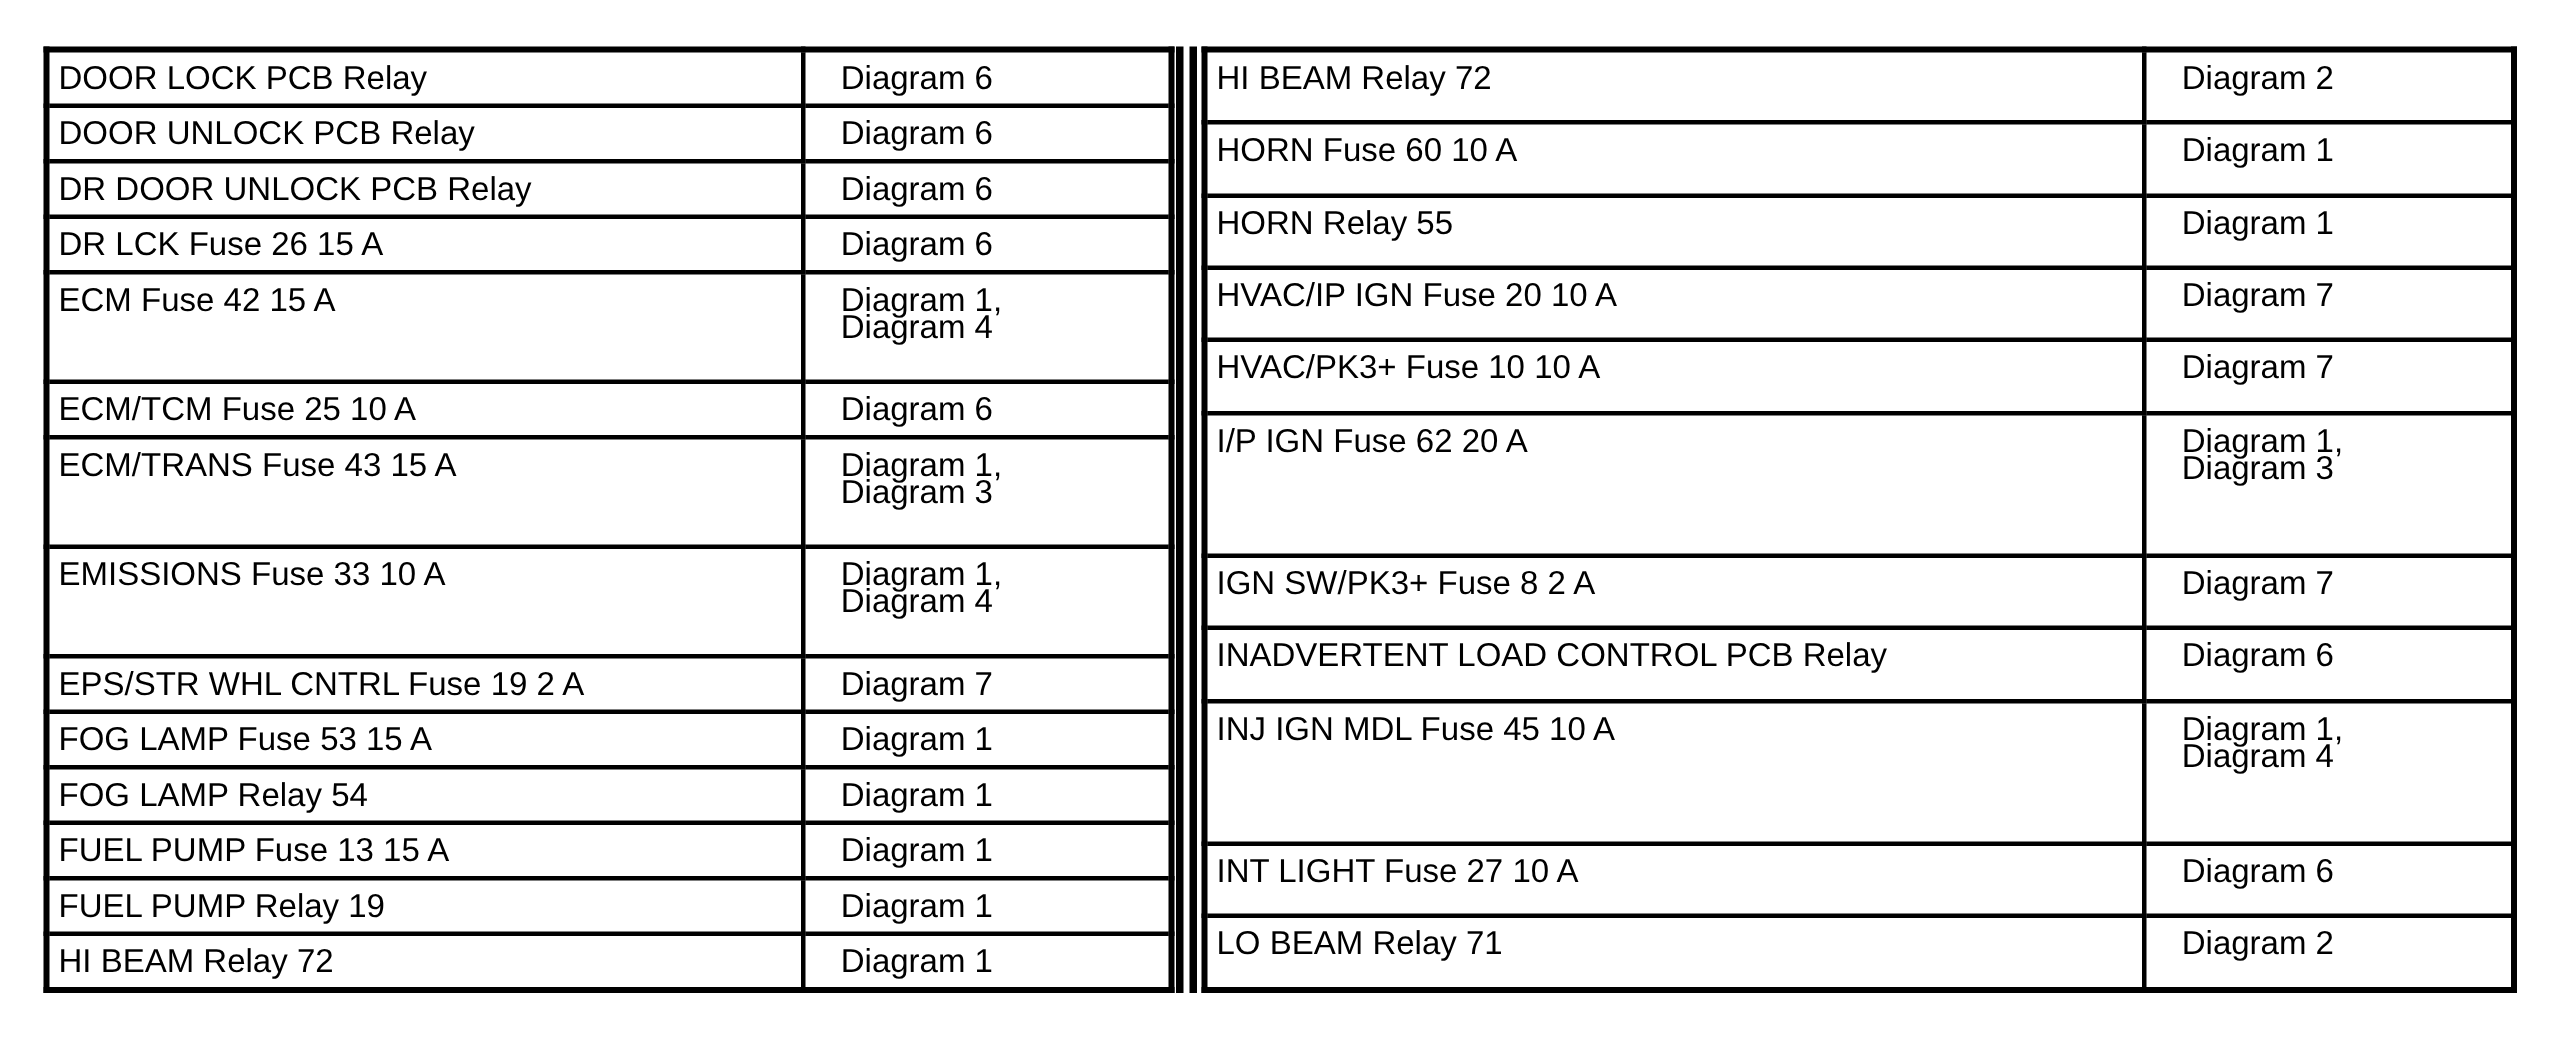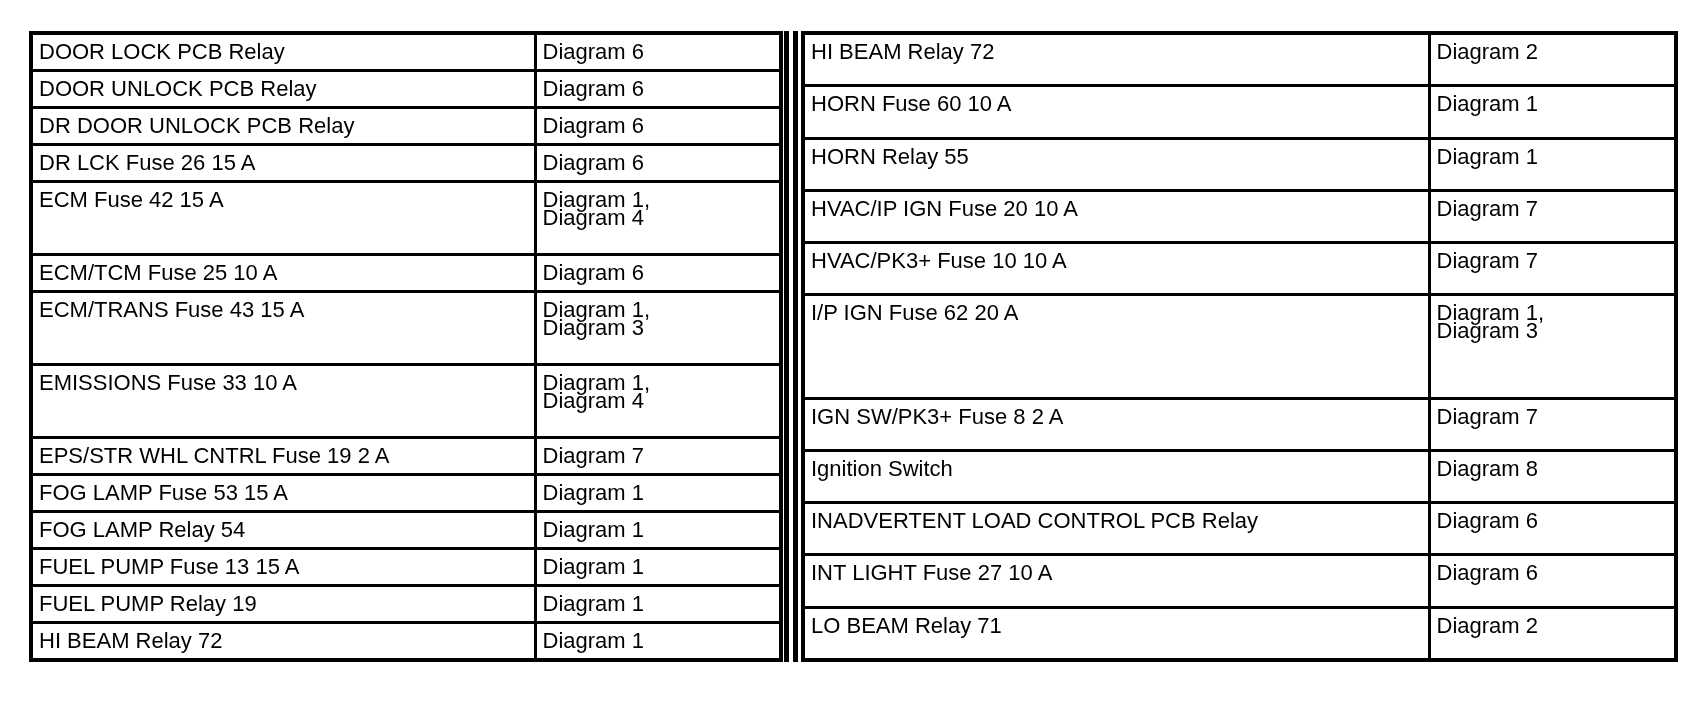--- a/index.html
+++ b/index.html
@@ -37,20 +37,21 @@
     line-height: 34px;
     white-space: nowrap;
     overflow: hidden;
     color: #000000;
   }
   tr.h1 td { height: 34px; }
   tr.h2 td { height: 70px; }
   .diagram-line {
     height: 18px;
     line-height: 34px;
+    margin-left: 18px;
   }
   table.table-left  { width: 750px; }
   table.table-left  col.c-name { width: 504px; }
   table.table-left  col.c-diag { width: 246px; }
   table.table-right { width: 873px; }
   table.table-right col.c-name { width: 626px; }
   table.table-right col.c-diag { width: 247px; }
   .table-separator {
     width: 14px;
     margin-left: 1px;
@@ -208,29 +209,30 @@
               <div class="diagram-line">Diagram 3</div>
             </td>
           </tr>
           <tr class="h1">
             <td>IGN SW/PK3+ Fuse 8 2 A</td>
             <td>
               <div class="diagram-line">Diagram 7</div>
             </td>
           </tr>
           <tr class="h1">
-            <td>Ignition Switch</td>
-            <td>
-              <div class="diagram-line">Diagram 8</div>
-            </td>
-          </tr>
-          <tr class="h1">
             <td>INADVERTENT LOAD CONTROL PCB Relay</td>
             <td>
               <div class="diagram-line">Diagram 6</div>
+            </td>
+          </tr>
+          <tr class="h2">
+            <td>INJ IGN MDL Fuse 45 10 A</td>
+            <td>
+              <div class="diagram-line">Diagram 1,</div>
+              <div class="diagram-line">Diagram 4</div>
             </td>
           </tr>
           <tr class="h1">
             <td>INT LIGHT Fuse 27 10 A</td>
             <td>
               <div class="diagram-line">Diagram 6</div>
             </td>
           </tr>
           <tr class="h1">
             <td>LO BEAM Relay 71</td>

